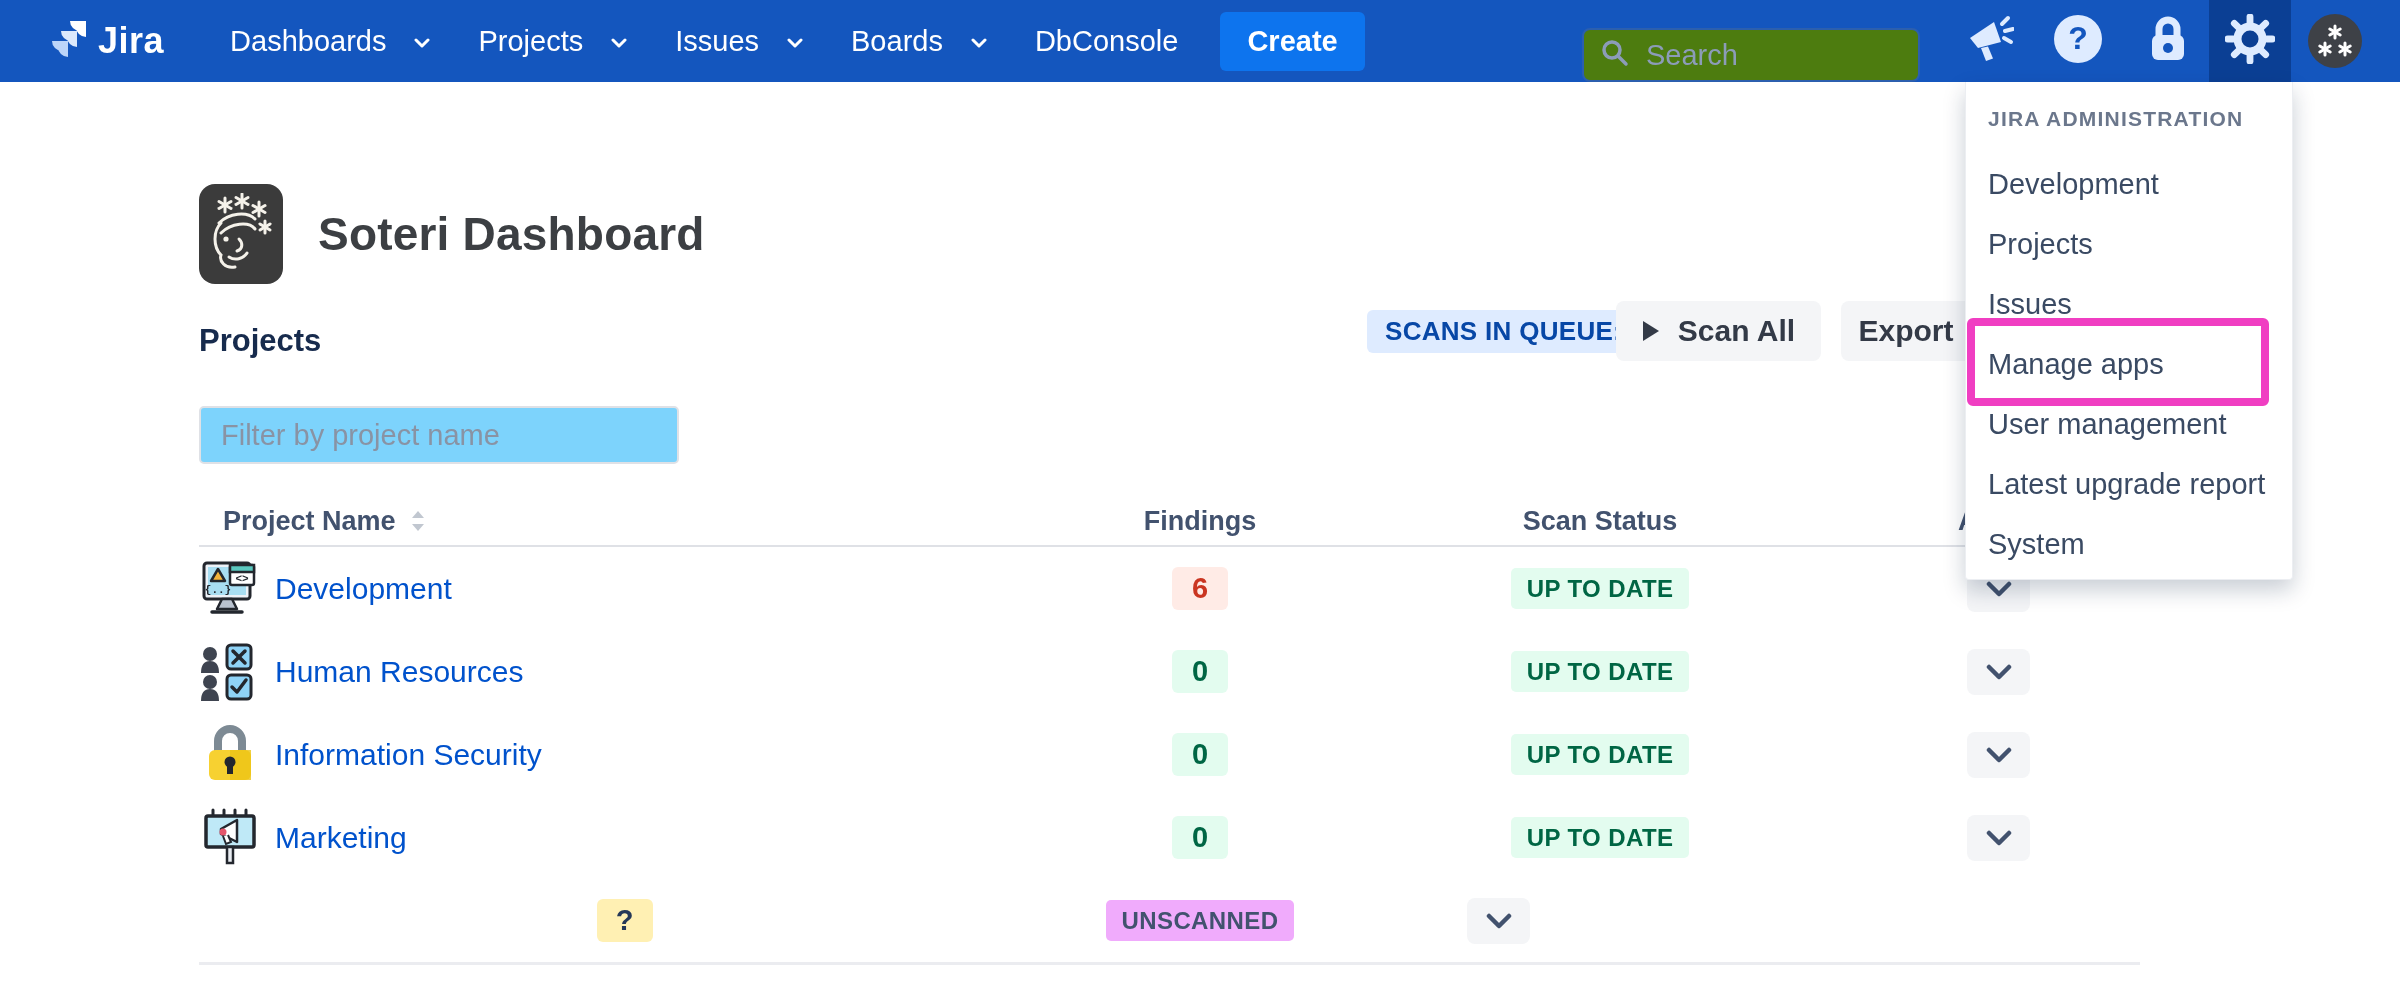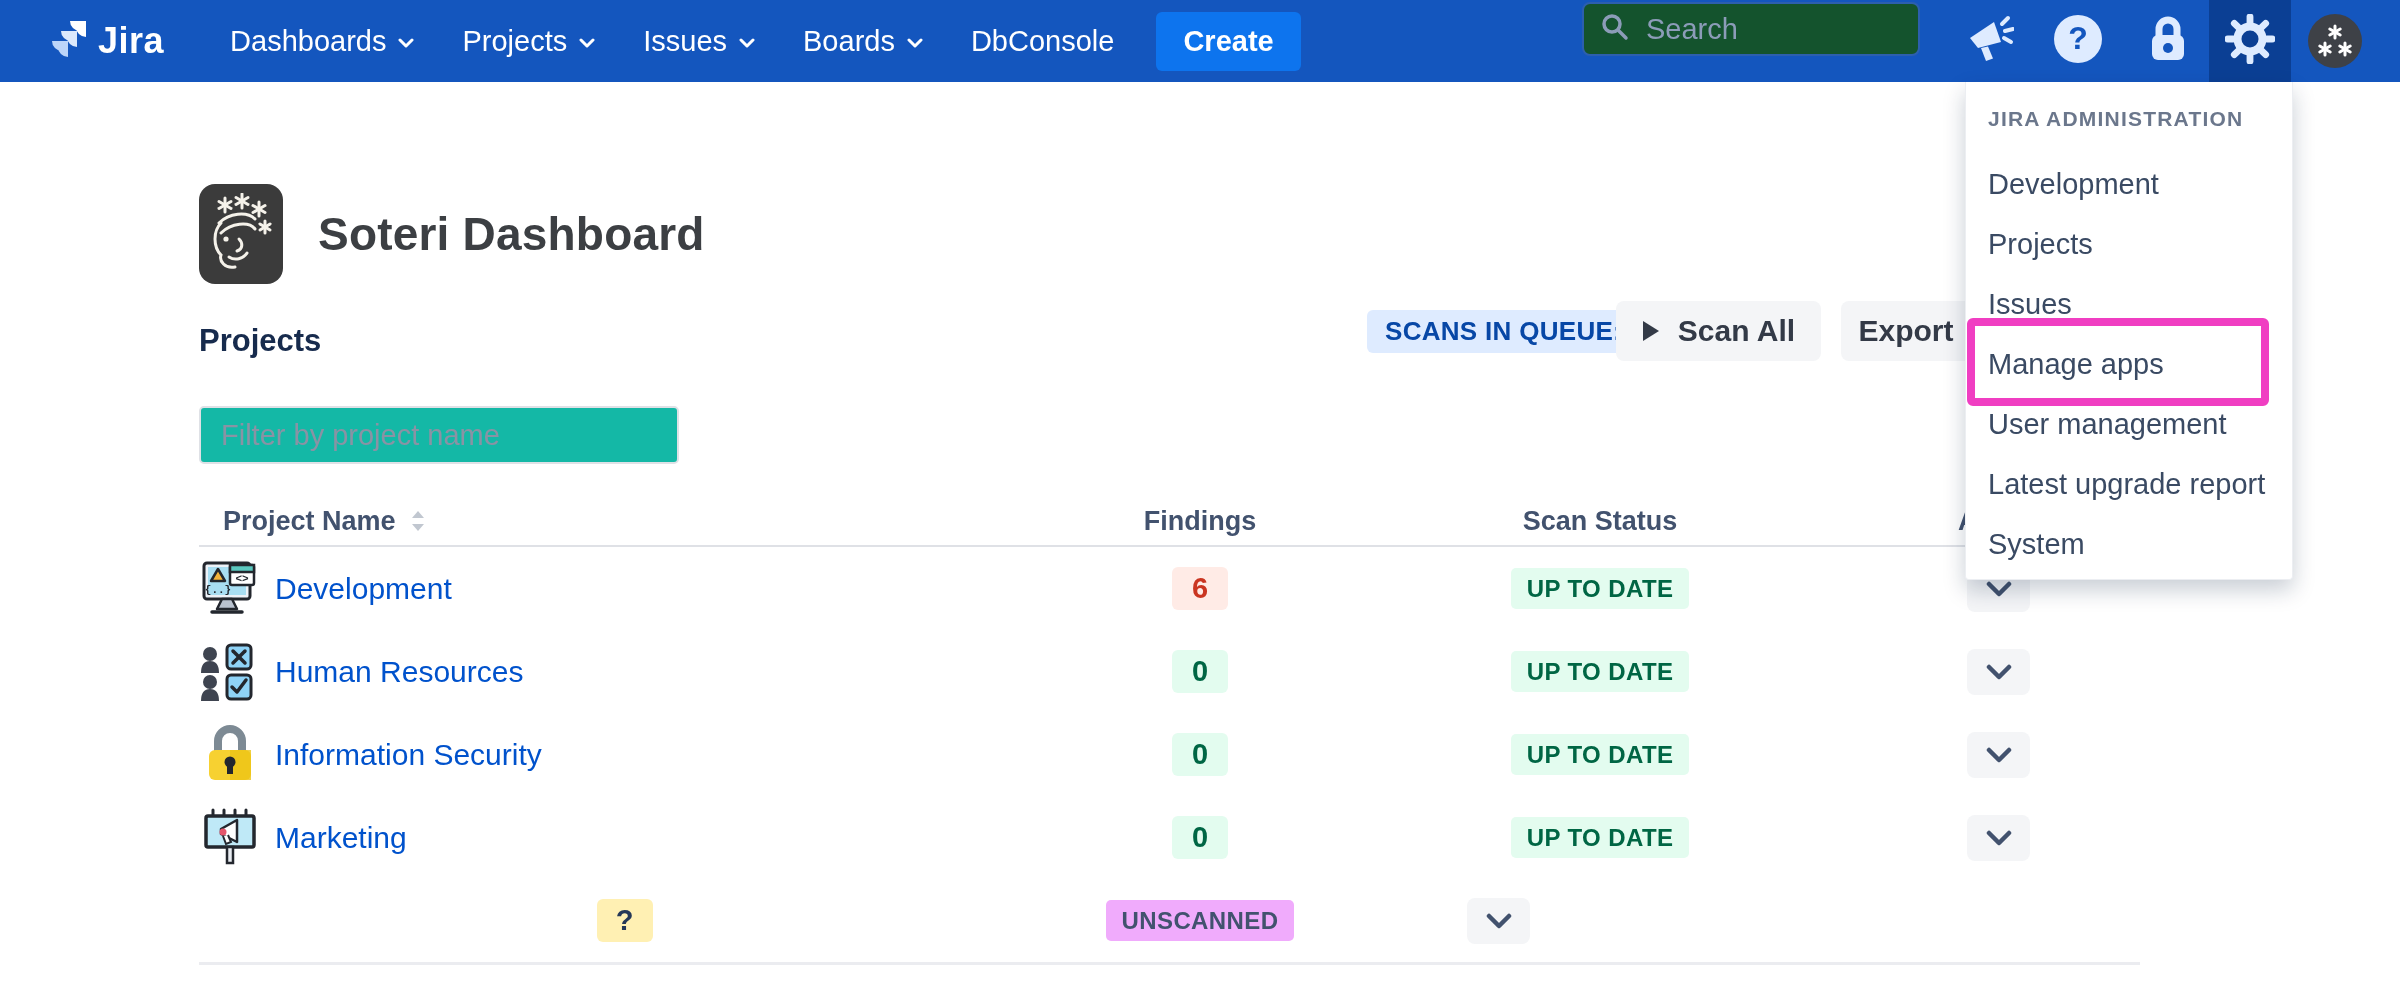--- a/index.html
+++ b/index.html
@@ -10,29 +10,29 @@
   }
   
   .topnav{
     position:absolute;left:0;top:0;width:2400px;height:82px;
     background:#1456BE;display:flex;align-items:center;z-index:40;
   }
   .logo{display:flex;align-items:center;margin-left:46px;margin-right:66px;}
   .logo svg{display:block;}
   .logo-text{color:#fff;font-size:36px;font-weight:600;margin-left:10px;letter-spacing:.5px;}
   .nav-items{display:flex;align-items:center;gap:48px;}
-  .nav-item{display:flex;align-items:center;gap:12px;color:#FFFFFF;font-size:29px;font-weight:500;cursor:pointer;}
+  .nav-item{display:flex;align-items:center;gap:28px;color:#FFFFFF;font-size:29px;font-weight:500;cursor:pointer;}
   .nav-item svg{margin-top:4px;}
   .create-btn{
     margin-left:42px;background:#0D74EE;color:#fff;font-size:29px;font-weight:700;
     border:none;border-radius:6px;padding:13px 27px;cursor:pointer;
   }
   .nav-search{
-    position:absolute;left:1582px;top:2px;width:338px;height:54px;box-sizing:border-box;
-    background:#14532d;border:2px solid #2C5FAE;border-radius:8px;
+    position:absolute;left:1582px;top:28px;width:338px;height:54px;box-sizing:border-box;
+    background:#4d7c0f;border:2px solid #2C5FAE;border-radius:8px;
     display:flex;align-items:center;padding:0 16px;
   }
   .nav-search input{
     background:transparent;border:none;outline:none;color:#E6EEFC;
     font-size:29px;margin-left:14px;width:250px;font-family:"Liberation Sans",sans-serif;
   }
   .nav-search input::placeholder{color:#8C9CB8;}
   .nav-iconbtn{position:absolute;top:0;height:82px;display:flex;align-items:center;justify-content:center;cursor:pointer;}
   .ni-megaphone{left:1958px;width:64px;}
   .ni-help{left:2046px;width:64px;}
@@ -79,21 +79,21 @@
     position:absolute;top:301px;height:60px;background:#F4F5F7;border:none;border-radius:8px;
     font-size:30px;font-weight:600;color:#333A47;display:flex;align-items:center;justify-content:center;
     cursor:pointer;font-family:"Liberation Sans",sans-serif;
   }
   .scanall-btn{left:1616px;width:205px;gap:18px;}
   .export-btn{left:1841px;width:160px;padding-right:36px;box-sizing:border-box;}
   
   .filter-input{
     position:absolute;left:199px;top:406px;width:480px;height:58px;box-sizing:border-box;
     border:2px solid #DFE1E6;border-radius:5px;padding:0 20px;font-size:29px;color:#172B4D;
-    font-family:"Liberation Sans",sans-serif;outline:none;background:#14b8a6;
+    font-family:"Liberation Sans",sans-serif;outline:none;background:#7dd3fc;
   }
   .filter-input::placeholder{color:#8993A4;}
   
   .ptable{position:absolute;left:199px;top:497px;width:1941px;}
   .thead{
     display:grid;grid-template-columns:851px 300px 500px 290px;align-items:center;
     height:48px;border-bottom:2px solid #DFE1E6;
   }
   .th{font-size:27px;font-weight:700;color:#42526E;}
   .th-name{padding-left:24px;display:flex;align-items:center;gap:14px;cursor:pointer;}

